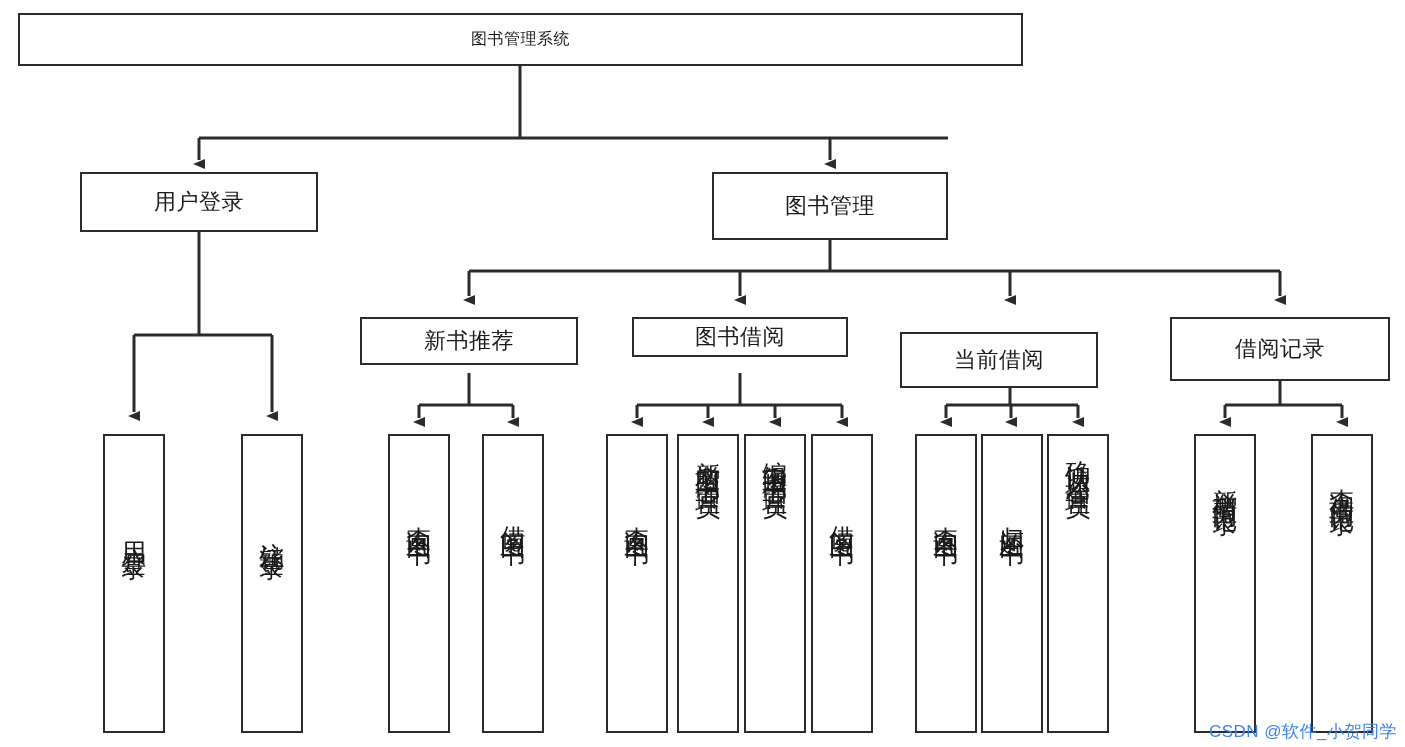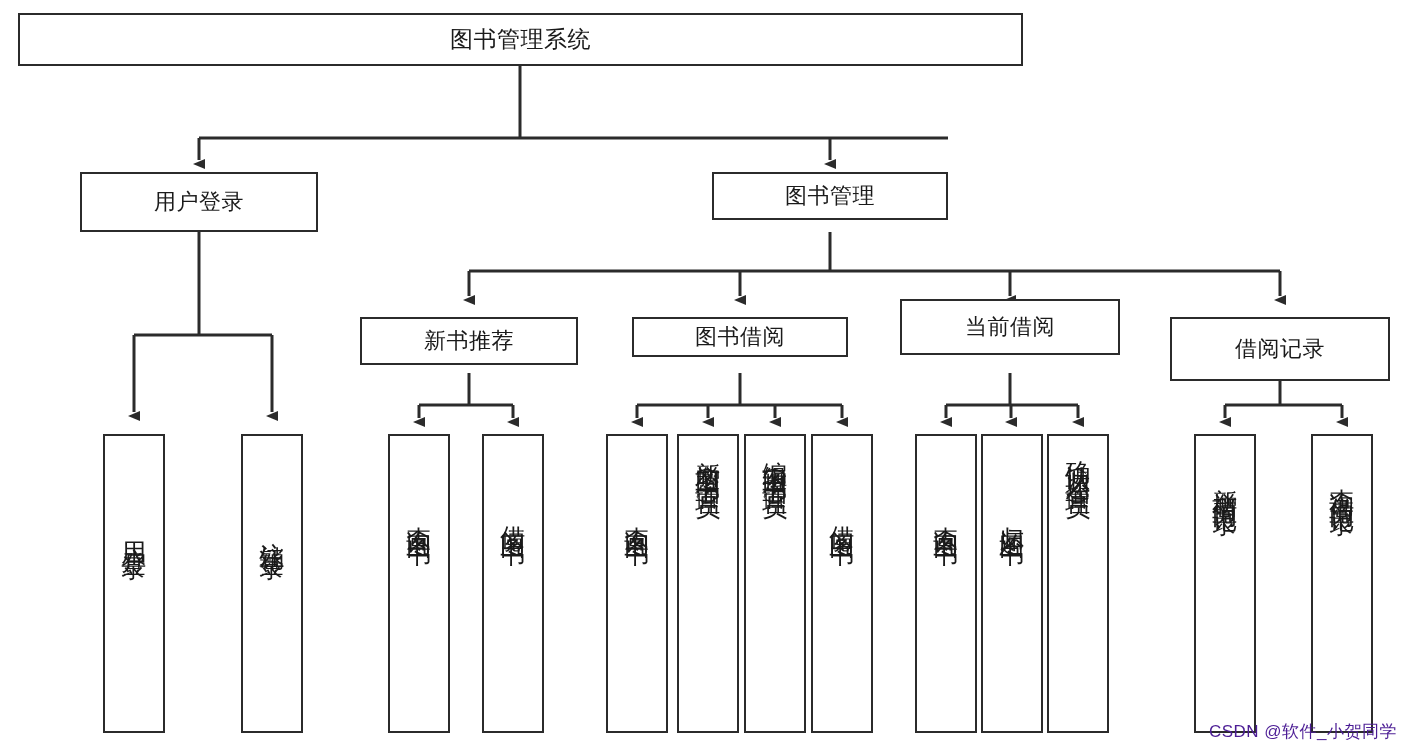--- a/index.html
+++ b/index.html
@@ -40,42 +40,42 @@
     text-align: center;
     line-height: 1.18;
     white-space: pre;
   }
   
   .node.horiz .label {
     font-size: 22px;
     letter-spacing: 0.5px;
   }
   .node.root .label {
-    font-size: 23px;
+    font-size: 16px;
   }
   
   .node.leaf {
     align-items: flex-start;
     justify-content: center;
     padding-top: 6px;
   }
   .node.leaf .label {
     writing-mode: vertical-rl;
     text-orientation: upright;
     font-size: 25px;
     line-height: 1.05;
     letter-spacing: 5px;
     white-space: pre;
   }
   .watermark {
     position: absolute;
     right: 8px;
     bottom: 4px;
     font-size: 17px;
-    color: #4c1d95;
+    color: #3b82f6;
     letter-spacing: 0.5px;
     white-space: nowrap;
     user-select: none;
   }
 </style>
 </head>
 <body>
 
 <div id="canvas">
 
@@ -131,31 +131,31 @@
     </g>
   </svg>
 
   <div class="node horiz root" style="left:18px; top:13px; width:1005px; height:53px;">
     <span class="label">图书管理系统</span>
   </div>
 
   <div class="node horiz" style="left:80px; top:172px; width:238px; height:60px;">
     <span class="label">用户登录</span>
   </div>
-  <div class="node horiz" style="left:712px; top:172px; width:236px; height:48px;">
+  <div class="node horiz" style="left:712px; top:172px; width:236px; height:68px;">
     <span class="label">图书管理</span>
   </div>
 
   <div class="node horiz" style="left:360px; top:317px; width:218px; height:48px;">
     <span class="label">新书推荐</span>
   </div>
   <div class="node horiz" style="left:632px; top:317px; width:216px; height:40px;">
     <span class="label">图书借阅</span>
   </div>
-  <div class="node horiz" style="left:900px; top:299px; width:220px; height:56px;">
+  <div class="node horiz" style="left:900px; top:332px; width:198px; height:56px;">
     <span class="label">当前借阅</span>
   </div>
   <div class="node horiz" style="left:1170px; top:317px; width:220px; height:64px;">
     <span class="label">借阅记录</span>
   </div>
 
   <div class="node leaf" style="left:103px; top:434px; width:62px; height:299px; padding-top:86px;">
     <span class="label">用户登录</span>
   </div>
   <div class="node leaf" style="left:241px; top:434px; width:62px; height:299px; padding-top:86px;">

